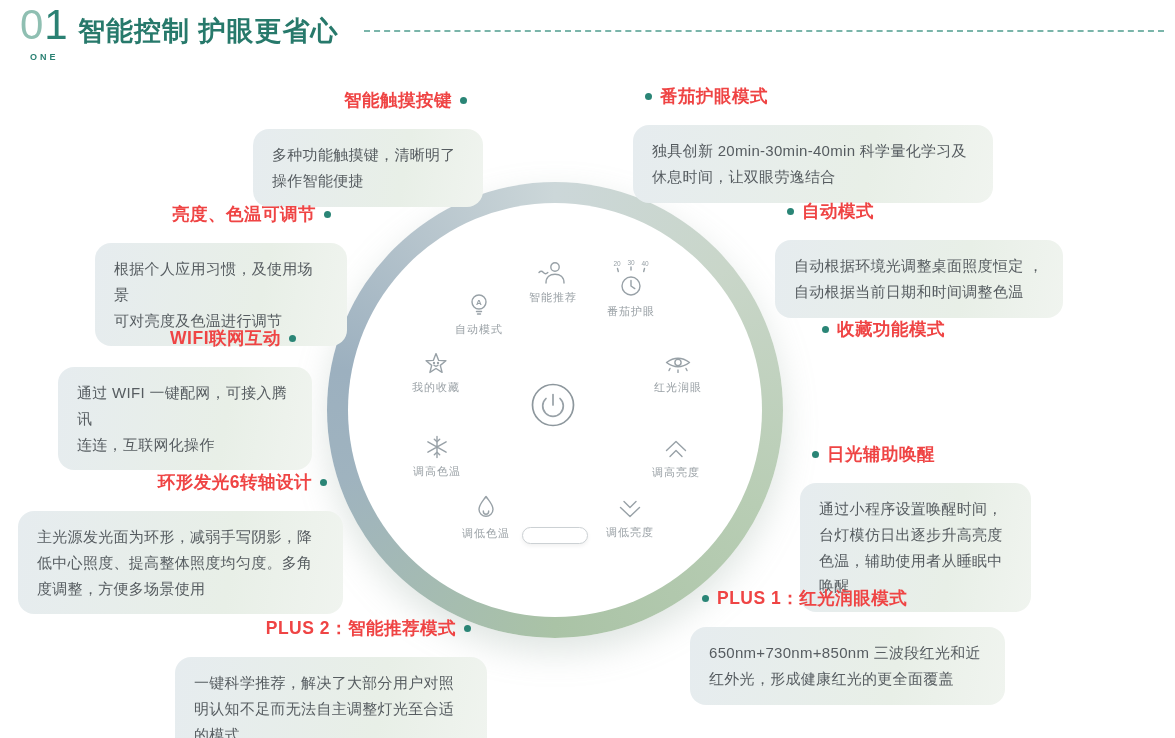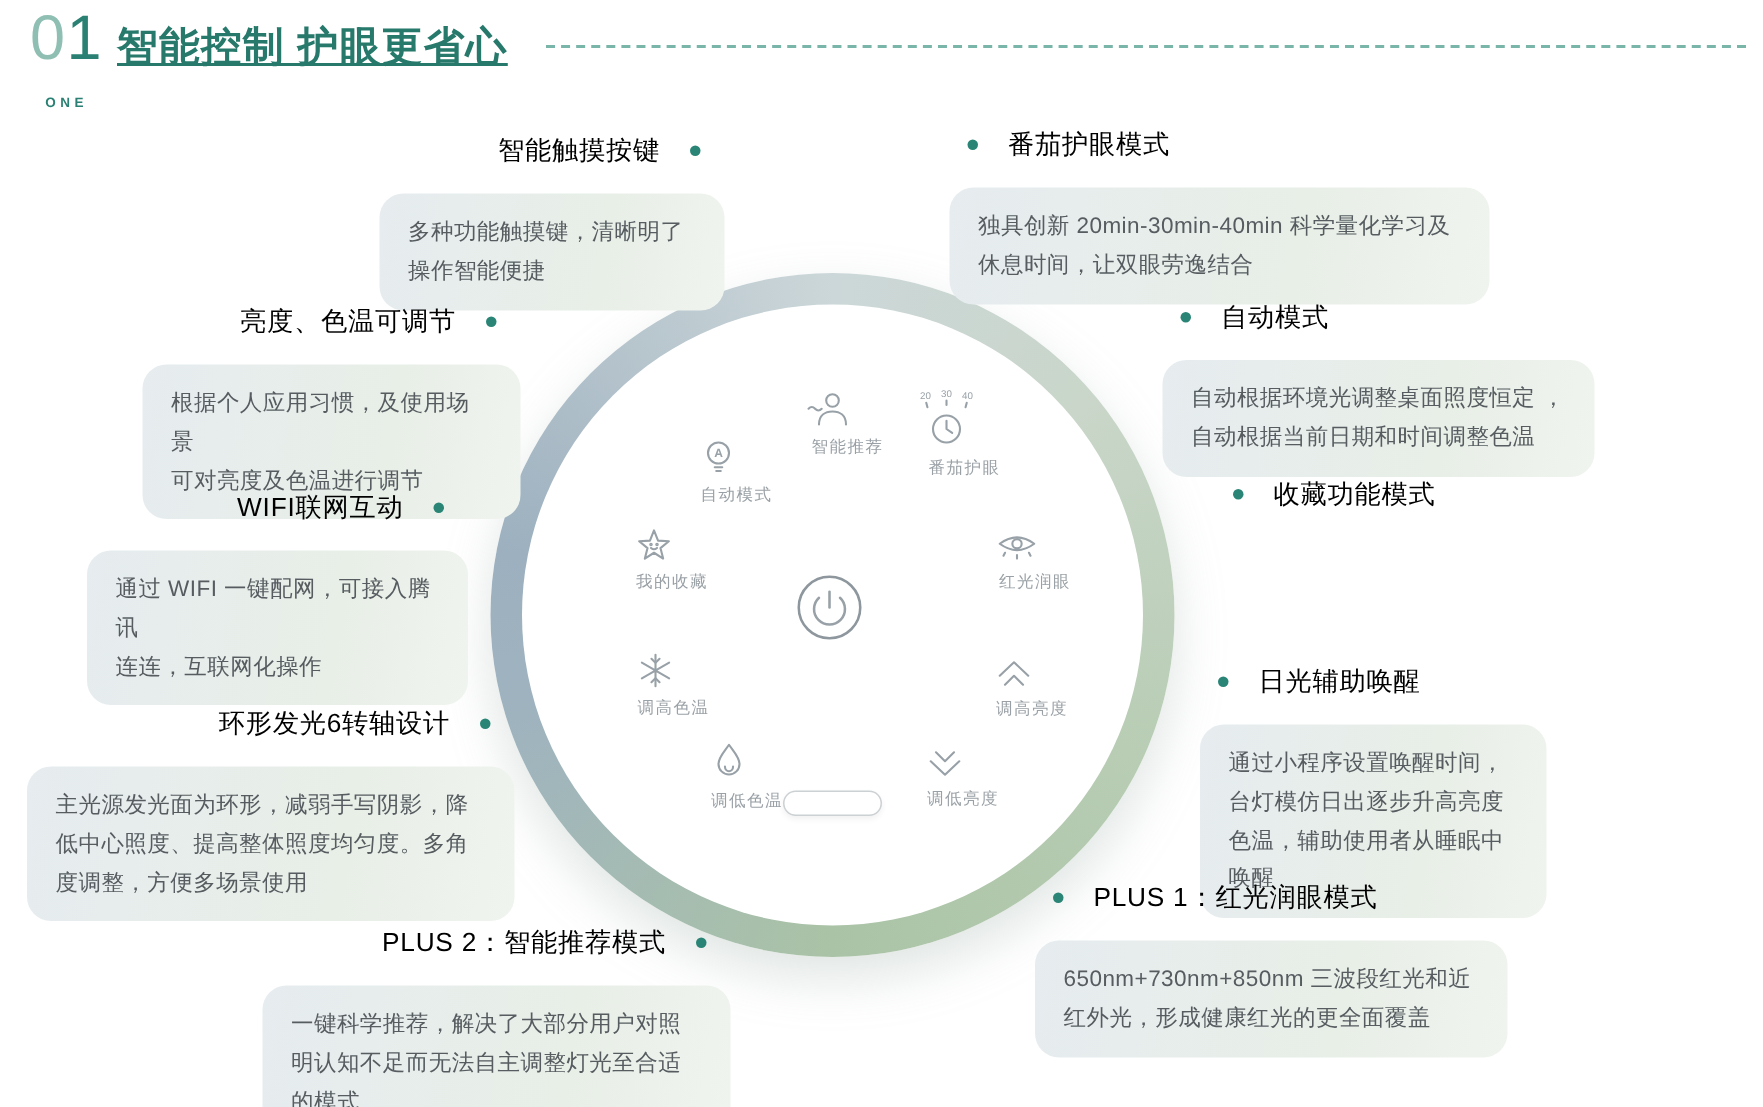--- a/index.html
+++ b/index.html
@@ -4,40 +4,40 @@
 <style>
   html,body{margin:0;padding:0;}
   body{width:1175px;height:738px;background:#fff;font-family:"Liberation Sans","DejaVu Sans",sans-serif;}
   .stage{position:relative;width:1175px;height:738px;overflow:hidden;background:#fff;}
 
   
   .hdr-num{position:absolute;left:20px;top:4px;text-align:center;line-height:1;}
   .hdr-num .digits{font-size:42px;font-weight:normal;letter-spacing:1px;}
   .hdr-num .d0{color:#8fbfb2;}
   .hdr-num .d1{color:#2a8173;}
-  .hdr-num .word{font-size:9px;font-weight:bold;color:#2a8173;letter-spacing:3px;margin-top:18px;}
-  .hdr-title{position:absolute;left:78px;top:13px;font-size:27px;font-weight:bold;color:#27796b;letter-spacing:1px;text-decoration:underline;}
+  .hdr-num .word{font-size:9px;font-weight:bold;color:#2a8173;letter-spacing:3px;margin-top:7px;}
+  .hdr-title{position:absolute;left:78px;top:13px;font-size:27px;font-weight:bold;color:#27796b;letter-spacing:1px;}
   .hdr-dash{position:absolute;left:364px;top:30px;width:800px;border-top:2px dashed rgba(66,150,134,.7);}
 
   
   .ring{position:absolute;left:327px;top:182px;width:456px;height:456px;border-radius:50%;z-index:1;
     background:conic-gradient(from 0deg,#ccd7d9 0%,#c9d6c9 14%,#b8cdb4 32%,#aac3a6 50%,#9fb3bf 70%,#9cb0bf 78%,#b7c5cd 90%,#ccd7d9 100%);
     box-shadow:0 14px 34px rgba(140,160,152,.28);}
   .ring-inner{position:absolute;inset:21px;border-radius:50%;background:#fff;}
 
   
   .dial-btn{position:absolute;width:72px;text-align:center;color:#9aa1a6;z-index:3;}
   .dial-btn svg{display:block;margin:0 auto;}
-  .dlabel{font-size:11px;margin-top:4px;letter-spacing:1px;white-space:nowrap;color:#9aa1a6;text-align:right;}
+  .dlabel{font-size:11px;margin-top:4px;letter-spacing:1px;white-space:nowrap;color:#9aa1a6;}
   .power{position:absolute;left:529px;top:381px;z-index:3;}
   .pill{position:absolute;left:522px;top:527px;width:64px;height:15px;border:1.5px solid #ccd1d4;border-radius:9px;background:#fff;z-index:3;box-shadow:0 2px 4px rgba(0,0,0,.06);}
 
   
   .feat{position:absolute;z-index:4;}
-  .trow{display:flex;align-items:center;gap:20px;font-size:17.5px;font-weight:normal;color:#000000;letter-spacing:.5px;}
+  .trow{display:flex;align-items:center;gap:8px;font-size:17.5px;font-weight:bold;color:#ef4444;letter-spacing:.5px;}
   .feat.left .trow{justify-content:flex-end;padding-right:16px;}
   .feat.right .trow{padding-left:12px;}
   .dot{width:7px;height:7px;border-radius:50%;background:#2a8576;flex:0 0 auto;}
   .fbox{margin-top:17px;border-radius:16px;padding:13px 19px;font-size:15px;line-height:1.72;color:#565c60;white-space:pre-line;letter-spacing:.3px;}
   .feat .fbox{background:linear-gradient(100deg,#e6ecef 0%,#e8efe7 65%,#f0f4ef 100%);}
 
   .icon{stroke:#98a1a7;fill:none;stroke-width:1.4;stroke-linecap:round;stroke-linejoin:round;}
   .icon text{fill:#98a1a7;stroke:none;font-family:"Liberation Sans",sans-serif;}
 </style>
 </head>

